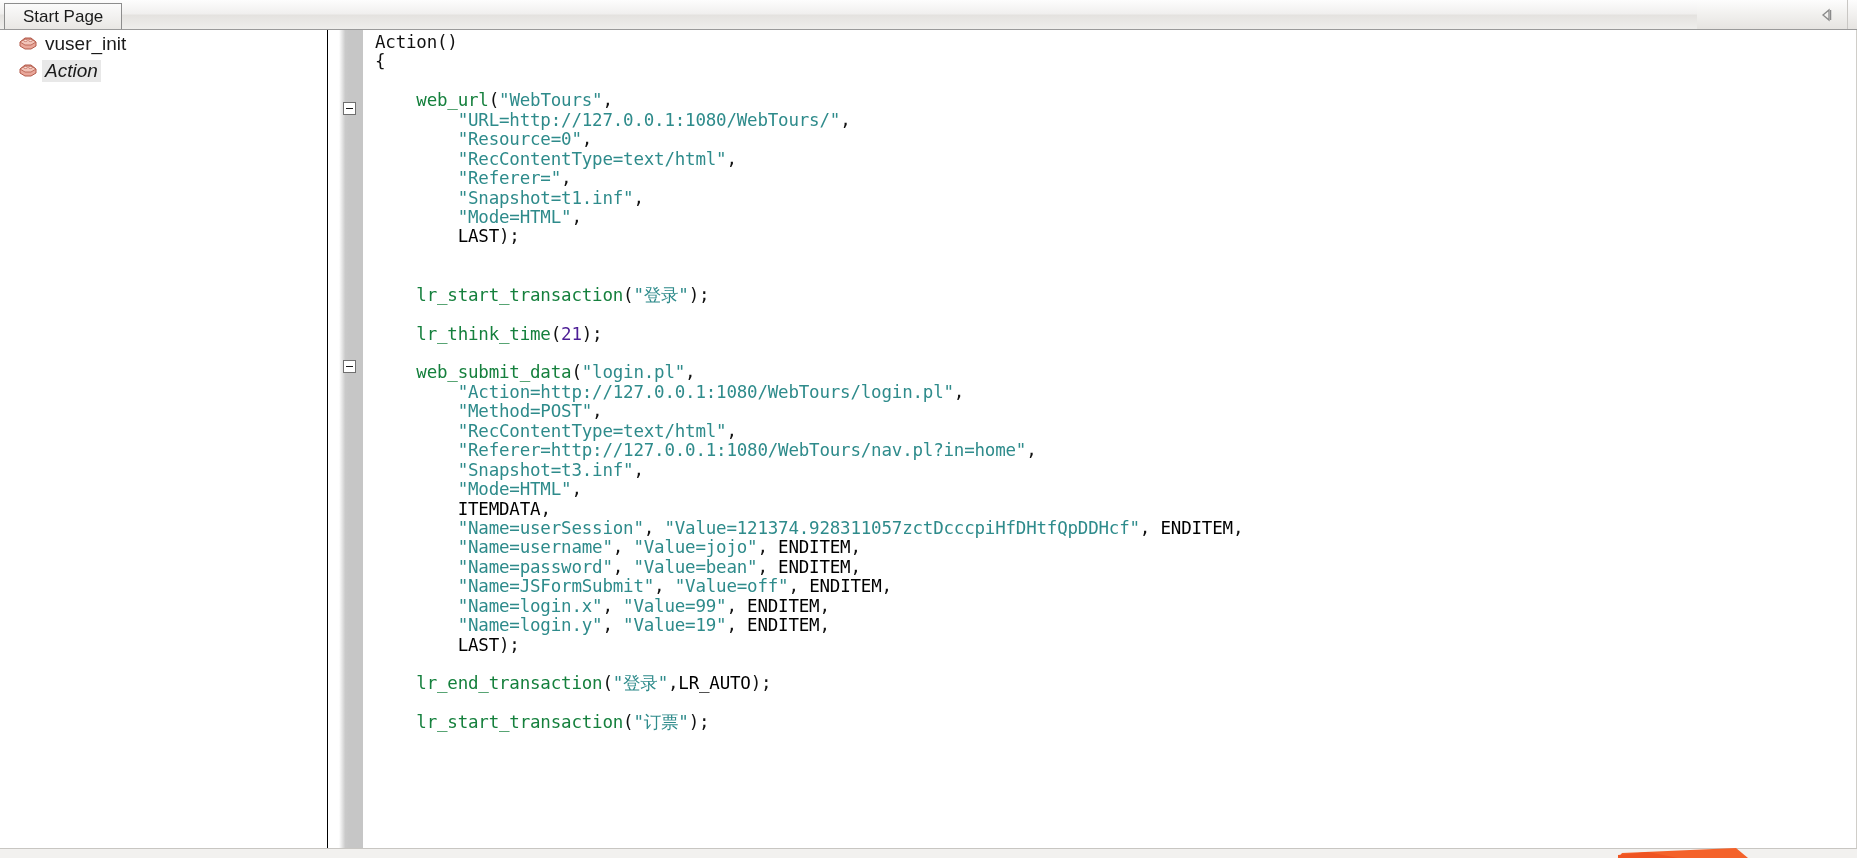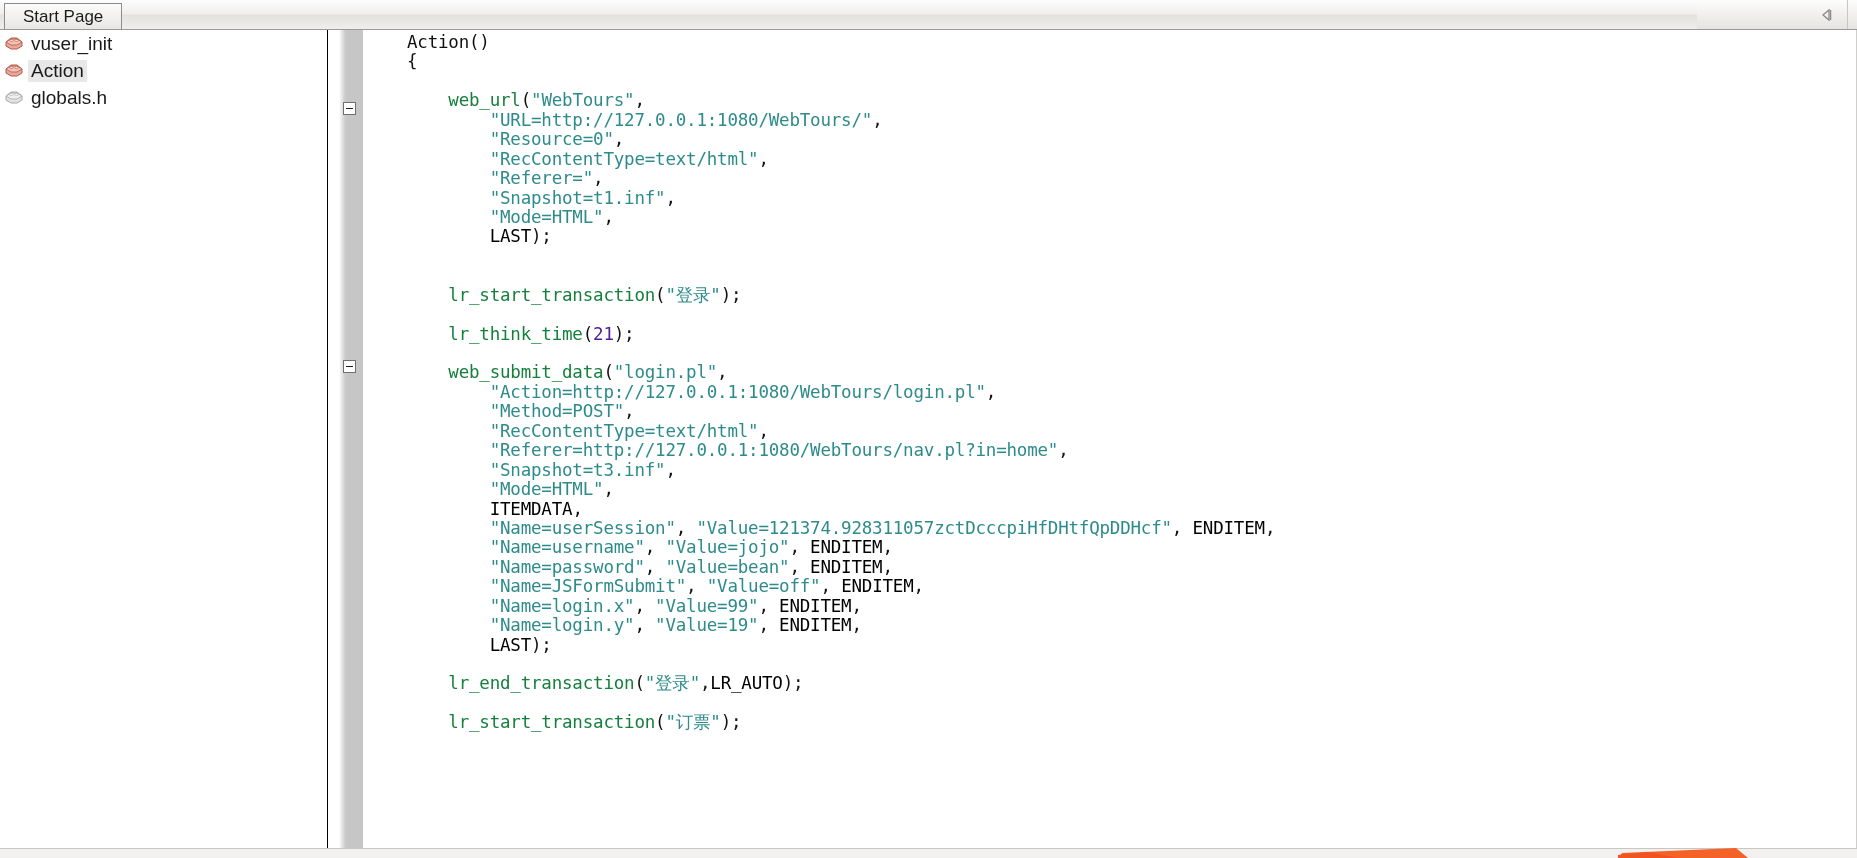--- a/index.html
+++ b/index.html
@@ -77,28 +77,29 @@
   .treepane {
     position: absolute; left: 0; top: 30px;
     width: 328px; height: 828px;
     background: #ffffff;
     border-right: 1px solid #000000;
     overflow: hidden;
   }
   .tree-item {
     display: flex; align-items: center;
     height: 27px;
-    padding-left: 4px;
+    padding-left: 18px;
     font-size: 19px;
     color: #1a1a1a;
     font-family: "Liberation Sans", sans-serif;
   }
   .tree-item .label { padding: 0 3px; }
   .tree-item.selected .label {
     background: #e8e8e8;
+    font-style: italic;
   }
   .brick {
     width: 20px; height: 17px;
     margin-right: 4px;
     flex: 0 0 auto;
     position: relative;
   }
   .brick svg { display:block; }
 
   
@@ -138,21 +139,20 @@
 
   .code {
     position: absolute; left: 46px; top: 3px;
     right: 4px;
     font-family: "DejaVu Sans Mono", monospace;
     font-size: 17.5px;
     line-height: 19.45px;
     white-space: pre;
     color: #111111;
     letter-spacing: -0.2px;
-    margin-left: 32px;
   }
   .ln { height: 19.45px; white-space: pre; }
 
   
   .c-plain  { color: #111111; }
   .c-fn     { color: #15803d; }
   .c-str    { color: #2e8b8b; }
   .c-kw     { color: #000000; }
   .c-num    { color: #4c1d95; }
   .c-punct  { color: #111111; }
@@ -217,31 +217,20 @@
           <path d="M2 7 L7 3 L13 3 L18 7 L18 11 L13 14 L7 14 L2 11 Z" fill="#e9a79a" stroke="#b35a4a" stroke-width="1"></path>
           <path d="M2 7 L7 4 L13 4 L18 7 L13 10 L7 10 Z" fill="#f2c4b9" stroke="#b35a4a" stroke-width="0.8"></path>
           <ellipse cx="7.5" cy="5.5" rx="1.8" ry="1.1" fill="#fadfd8" stroke="#b35a4a" stroke-width="0.6"></ellipse>
           <ellipse cx="12.5" cy="5.5" rx="1.8" ry="1.1" fill="#fadfd8" stroke="#b35a4a" stroke-width="0.6"></ellipse>
         </svg>
       </span>
       <span class="label">Action</span>
     </div>
 
 
-    <div class="tree-item">
-      <span class="brick">
-        <svg width="20" height="17" viewBox="0 0 20 17">
-          <path d="M2 7 L7 3 L13 3 L18 7 L18 11 L13 14 L7 14 L2 11 Z" fill="#e2e2e2" stroke="#a8a8a8" stroke-width="1"></path>
-          <path d="M2 7 L7 4 L13 4 L18 7 L13 10 L7 10 Z" fill="#f0f0f0" stroke="#a8a8a8" stroke-width="0.8"></path>
-          <ellipse cx="7.5" cy="5.5" rx="1.8" ry="1.1" fill="#fafafa" stroke="#a8a8a8" stroke-width="0.6"></ellipse>
-          <ellipse cx="12.5" cy="5.5" rx="1.8" ry="1.1" fill="#fafafa" stroke="#a8a8a8" stroke-width="0.6"></ellipse>
-        </svg>
-      </span>
-      <span class="label">globals.h</span>
-    </div>
 
   </div>
 
   <div class="codepane">
     <div class="gutter">
       <div class="gutter-inner"></div>
       <div class="fold" style="top:72px;"></div>
       <div class="fold" style="top:330px;"></div>
     </div>
     <div class="code" id="code-lines"><div class="ln"><span class="c-plain">Action()</span></div><div class="ln"><span class="c-plain">{</span></div><div class="ln">&nbsp;</div><div class="ln"><span class="c-plain">    </span><span class="c-fn">web_url</span><span class="c-punct">(</span><span class="c-str">"WebTours"</span><span class="c-punct">,</span></div><div class="ln"><span class="c-plain">        </span><span class="c-str">"URL=http://127.0.0.1:1080/WebTours/"</span><span class="c-punct">,</span></div><div class="ln"><span class="c-plain">        </span><span class="c-str">"Resource=0"</span><span class="c-punct">,</span></div><div class="ln"><span class="c-plain">        </span><span class="c-str">"RecContentType=text/html"</span><span class="c-punct">,</span></div><div class="ln"><span class="c-plain">        </span><span class="c-str">"Referer="</span><span class="c-punct">,</span></div><div class="ln"><span class="c-plain">        </span><span class="c-str">"Snapshot=t1.inf"</span><span class="c-punct">,</span></div><div class="ln"><span class="c-plain">        </span><span class="c-str">"Mode=HTML"</span><span class="c-punct">,</span></div><div class="ln"><span class="c-plain">        </span><span class="c-kw">LAST</span><span class="c-punct">);</span></div><div class="ln">&nbsp;</div><div class="ln">&nbsp;</div><div class="ln"><span class="c-plain">    </span><span class="c-fn">lr_start_transaction</span><span class="c-punct">(</span><span class="c-str">"登录"</span><span class="c-punct">);</span></div><div class="ln">&nbsp;</div><div class="ln"><span class="c-plain">    </span><span class="c-fn">lr_think_time</span><span class="c-punct">(</span><span class="c-num">21</span><span class="c-punct">);</span></div><div class="ln">&nbsp;</div><div class="ln"><span class="c-plain">    </span><span class="c-fn">web_submit_data</span><span class="c-punct">(</span><span class="c-str">"login.pl"</span><span class="c-punct">,</span></div><div class="ln"><span class="c-plain">        </span><span class="c-str">"Action=http://127.0.0.1:1080/WebTours/login.pl"</span><span class="c-punct">,</span></div><div class="ln"><span class="c-plain">        </span><span class="c-str">"Method=POST"</span><span class="c-punct">,</span></div><div class="ln"><span class="c-plain">        </span><span class="c-str">"RecContentType=text/html"</span><span class="c-punct">,</span></div><div class="ln"><span class="c-plain">        </span><span class="c-str">"Referer=http://127.0.0.1:1080/WebTours/nav.pl?in=home"</span><span class="c-punct">,</span></div><div class="ln"><span class="c-plain">        </span><span class="c-str">"Snapshot=t3.inf"</span><span class="c-punct">,</span></div><div class="ln"><span class="c-plain">        </span><span class="c-str">"Mode=HTML"</span><span class="c-punct">,</span></div><div class="ln"><span class="c-plain">        </span><span class="c-kw">ITEMDATA</span><span class="c-punct">,</span></div><div class="ln"><span class="c-plain">        </span><span class="c-str">"Name=userSession"</span><span class="c-punct">, </span><span class="c-str">"Value=121374.928311057zctDcccpiHfDHtfQpDDHcf"</span><span class="c-punct">, </span><span class="c-kw">ENDITEM</span><span class="c-punct">,</span></div><div class="ln"><span class="c-plain">        </span><span class="c-str">"Name=username"</span><span class="c-punct">, </span><span class="c-str">"Value=jojo"</span><span class="c-punct">, </span><span class="c-kw">ENDITEM</span><span class="c-punct">,</span></div><div class="ln"><span class="c-plain">        </span><span class="c-str">"Name=password"</span><span class="c-punct">, </span><span class="c-str">"Value=bean"</span><span class="c-punct">, </span><span class="c-kw">ENDITEM</span><span class="c-punct">,</span></div><div class="ln"><span class="c-plain">        </span><span class="c-str">"Name=JSFormSubmit"</span><span class="c-punct">, </span><span class="c-str">"Value=off"</span><span class="c-punct">, </span><span class="c-kw">ENDITEM</span><span class="c-punct">,</span></div><div class="ln"><span class="c-plain">        </span><span class="c-str">"Name=login.x"</span><span class="c-punct">, </span><span class="c-str">"Value=99"</span><span class="c-punct">, </span><span class="c-kw">ENDITEM</span><span class="c-punct">,</span></div><div class="ln"><span class="c-plain">        </span><span class="c-str">"Name=login.y"</span><span class="c-punct">, </span><span class="c-str">"Value=19"</span><span class="c-punct">, </span><span class="c-kw">ENDITEM</span><span class="c-punct">,</span></div><div class="ln"><span class="c-plain">        </span><span class="c-kw">LAST</span><span class="c-punct">);</span></div><div class="ln">&nbsp;</div><div class="ln"><span class="c-plain">    </span><span class="c-fn">lr_end_transaction</span><span class="c-punct">(</span><span class="c-str">"登录"</span><span class="c-punct">,</span><span class="c-kw">LR_AUTO</span><span class="c-punct">);</span></div><div class="ln">&nbsp;</div><div class="ln"><span class="c-plain">    </span><span class="c-fn">lr_start_transaction</span><span class="c-punct">(</span><span class="c-str">"订票"</span><span class="c-punct">);</span></div></div>

